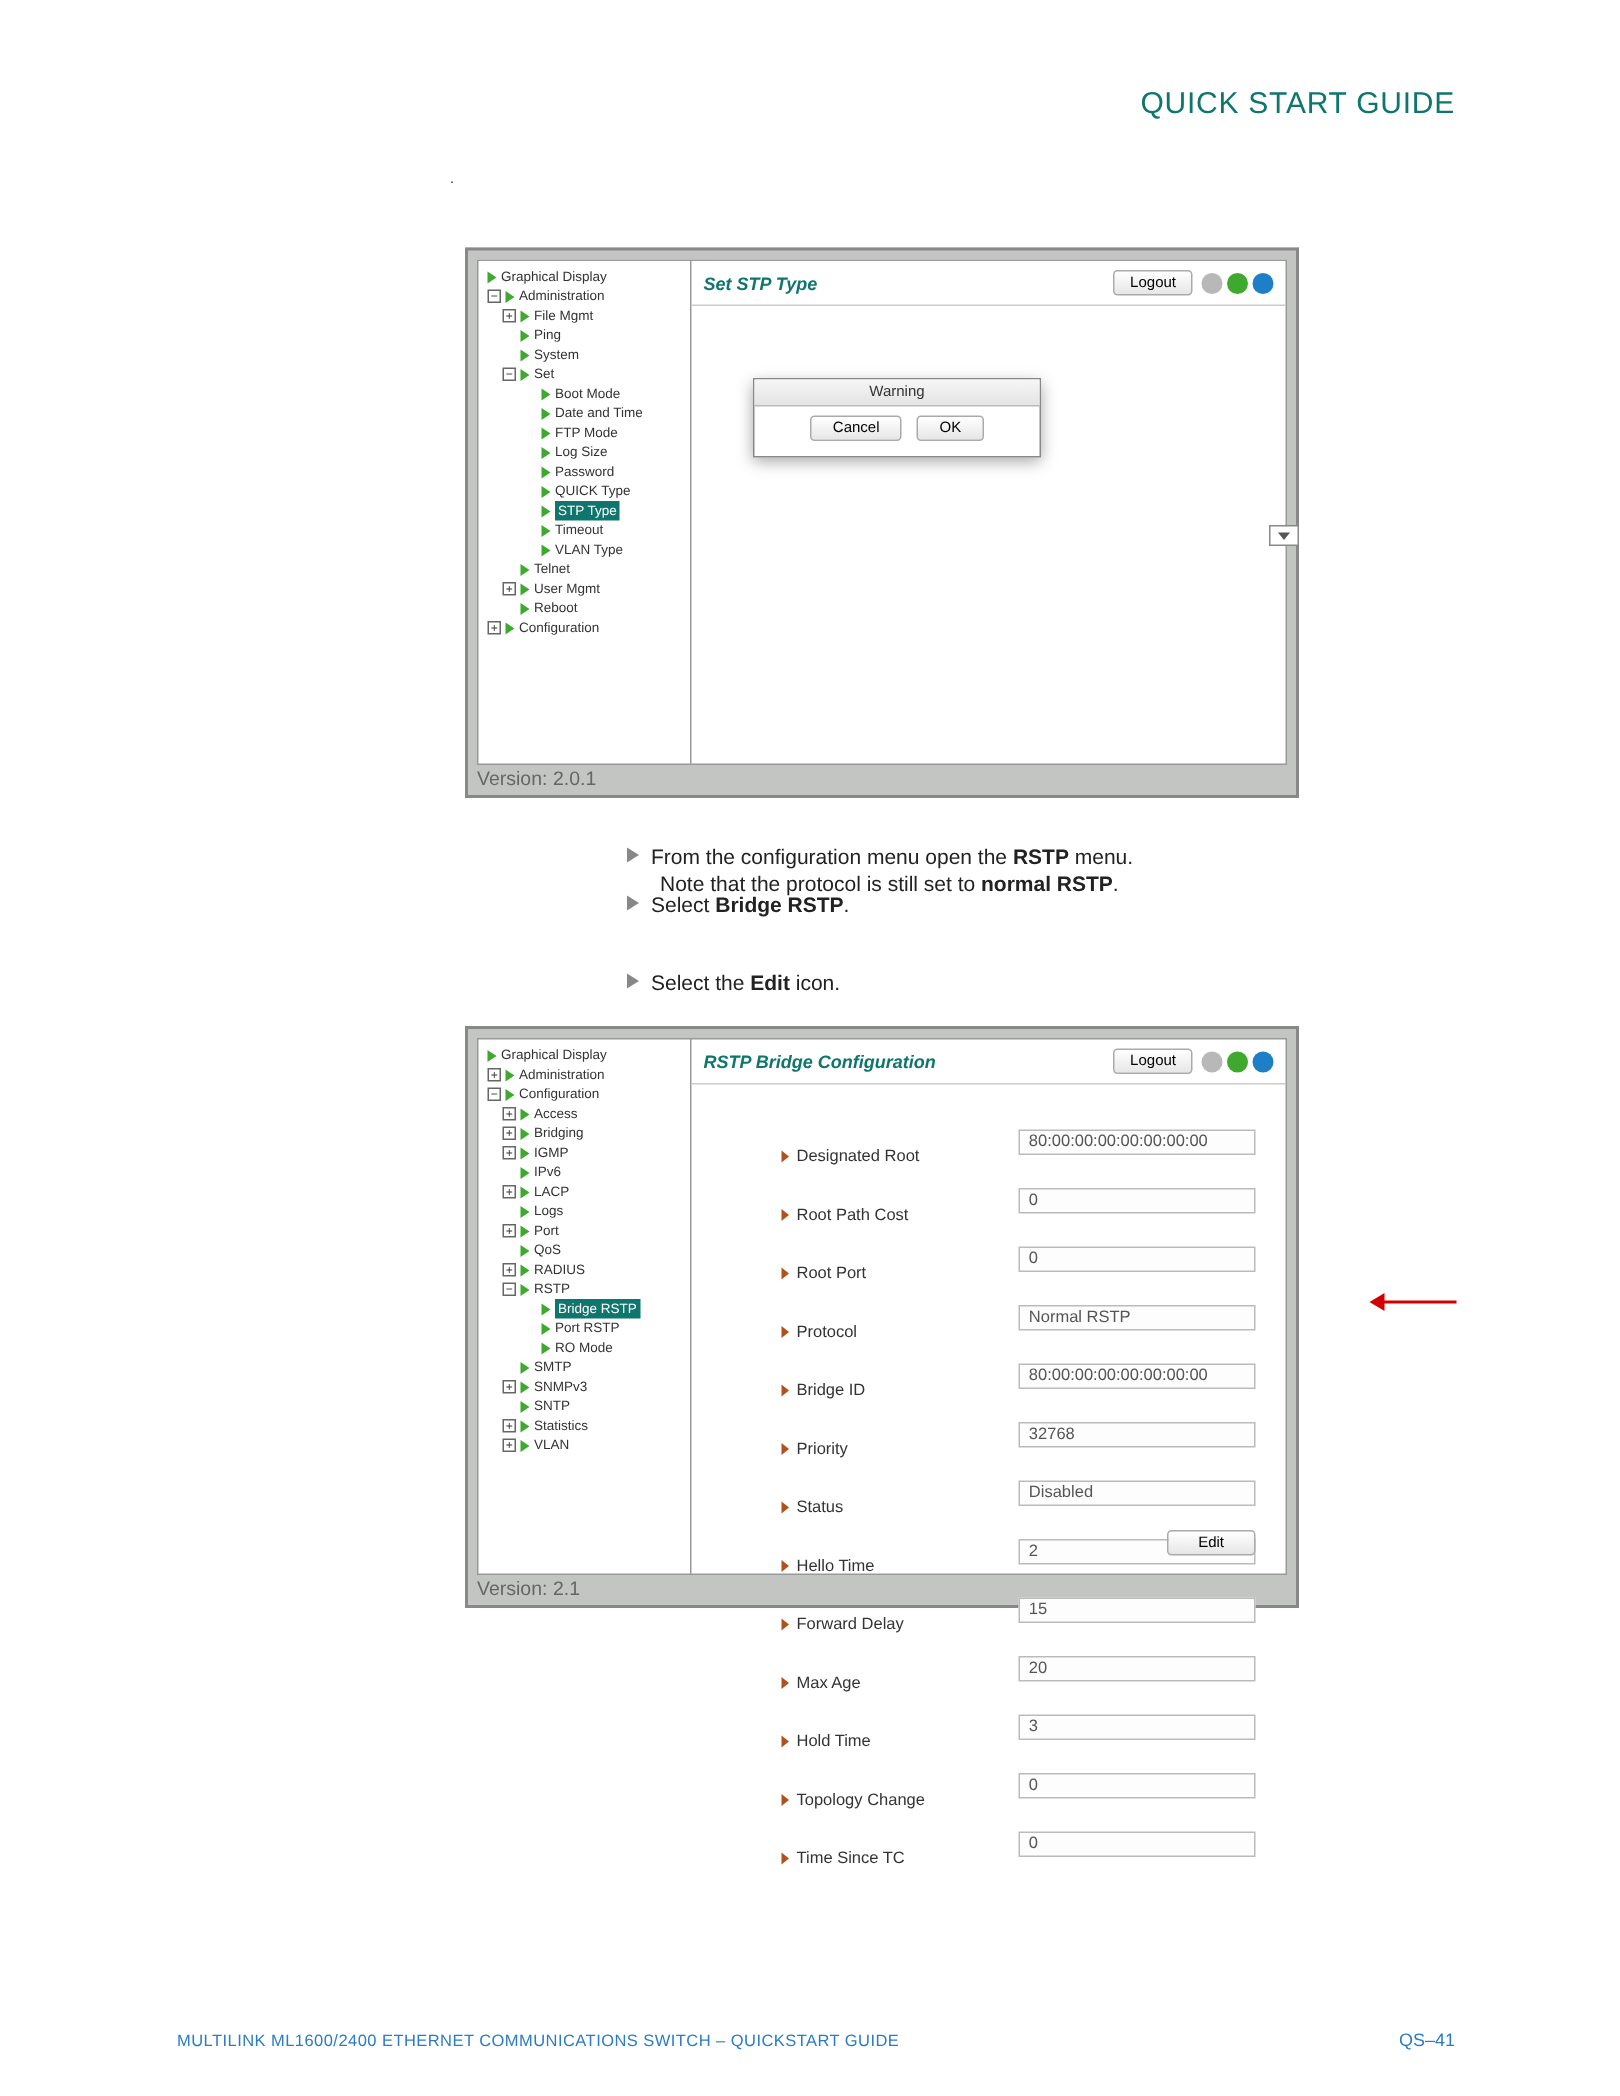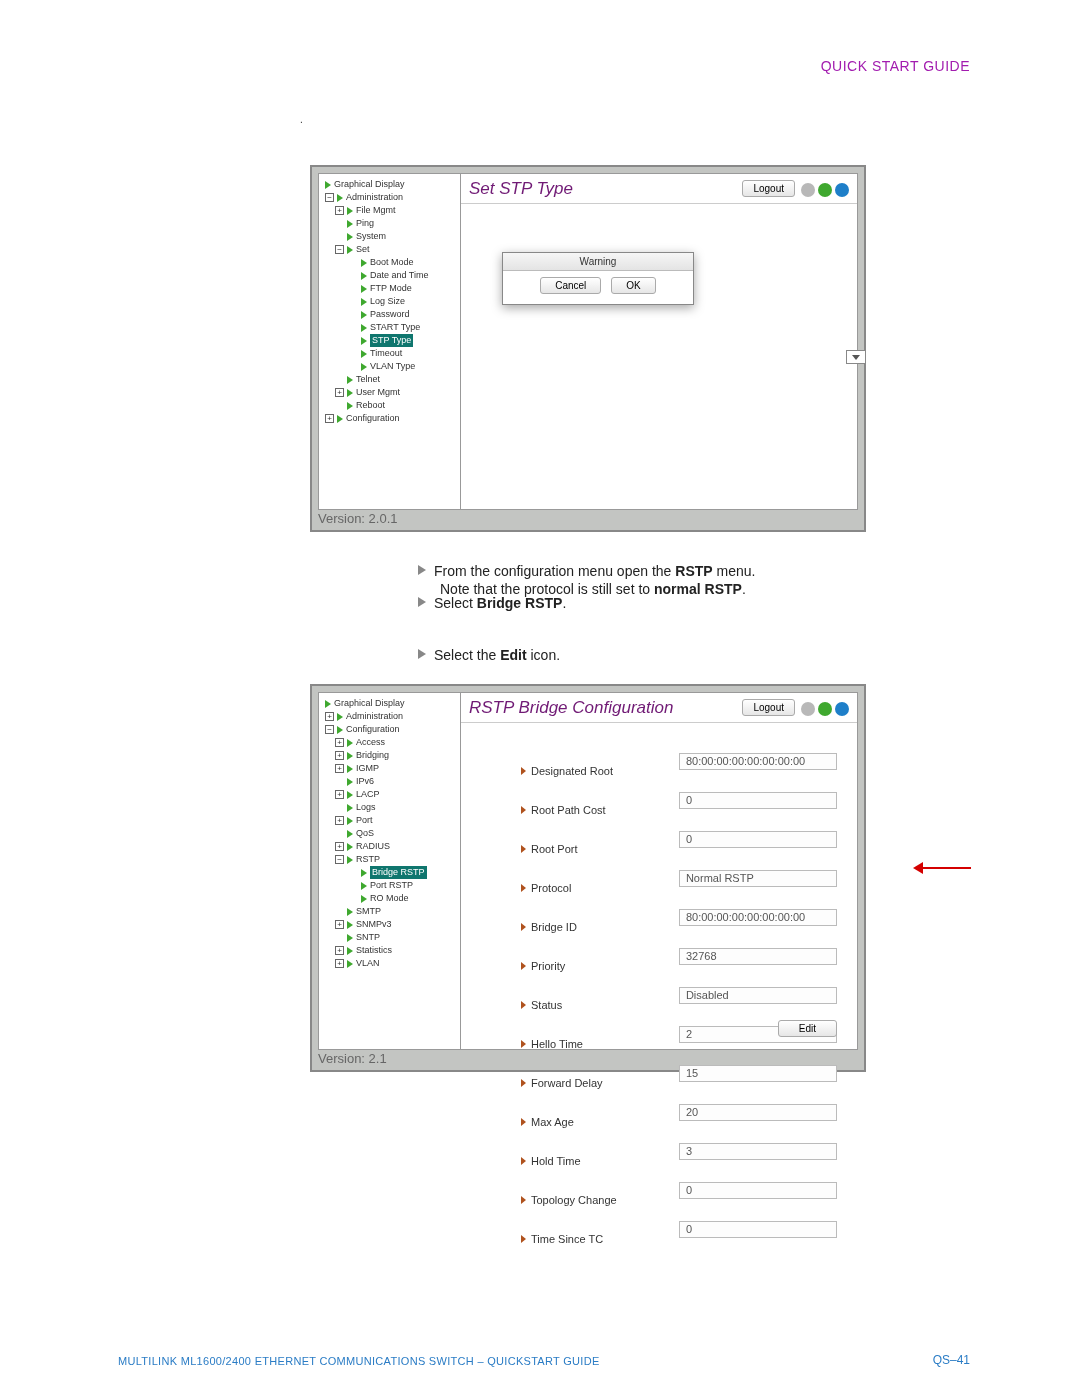--- a/index.html
+++ b/index.html
@@ -1,36 +1,36 @@
 <!DOCTYPE html>
 <html><head>
 <meta charset="utf-8">
 <style>
   * { box-sizing: border-box; margin: 0; padding: 0; }
   body { width: 1080px; height: 1397px; background: #fff; font-family: Arial, Helvetica, sans-serif; color: #333; position: relative; }
 
-  .page-header { position: absolute; top: 58px; right: 110px; color: #a21caf; font-size: 14px; letter-spacing: 0.5px; }
+  .page-header { position: absolute; top: 58px; right: 110px; color: #0f766e; font-size: 20px; letter-spacing: 0.5px; }
   .dot { position: absolute; top: 114px; left: 300px; font-size: 10px; color: #333; }
 
   
   .shot { position: absolute; background: #c3c5c2; border: 2px solid #888; }
   .shot1 { top: 165px; left: 310px; width: 556px; height: 367px; }
   .shot2 { top: 684px; left: 310px; width: 556px; height: 388px; }
 
   .tree-panel { position: absolute; top: 6px; left: 6px; width: 157px; bottom: 20px; background: #fff; border: 1px solid #999; font-size: 9px; line-height: 13px; padding: 4px 2px; overflow: hidden; }
   .tree-row { white-space: nowrap; display: flex; align-items: center; gap: 3px; }
   .ind0 { padding-left: 4px; } .ind1 { padding-left: 14px; } .ind2 { padding-left: 26px; } .ind3 { padding-left: 40px; }
   .pm { display: inline-flex; width: 9px; height: 9px; border: 1px solid #666; align-items: center; justify-content: center; font-size: 8px; line-height: 7px; color: #333; background: #fff; }
   .grn { display: inline-block; width: 0; height: 0; border-top: 4px solid transparent; border-bottom: 4px solid transparent; border-left: 6px solid #3fa82f; }
   .sel { background: #0f766e; color: #fff; padding: 0 2px; }
 
   .content-panel { position: absolute; top: 6px; left: 148px; right: 6px; bottom: 20px; background: #fff; border: 1px solid #999; }
   .content-header { height: 30px; border-bottom: 1px solid #ccc; display: flex; align-items: center; padding: 0 8px; justify-content: space-between; }
-  .content-title { font-weight: normal; font-size: 17px; font-style: italic; color: #701a75; }
-  .hdr-right { display: flex; align-items: flex-end; gap: 6px; }
+  .content-title { font-weight: bold; font-size: 12px; font-style: italic; color: #0f766e; }
+  .hdr-right { display: flex; align-items: center; gap: 6px; }
   .logout-btn { font-size: 10px; padding: 2px 10px; border: 1px solid #aaa; background: linear-gradient(#fff,#e6e6e6); border-radius: 3px; }
   .hdr-icons { display: flex; gap: 3px; }
   .hicon { width: 14px; height: 14px; border-radius: 50%; display: inline-block; }
   .hi-grey { background: #b8b8b8; } .hi-green { background: #3fa82f; } .hi-blue { background: #1e7fc9; }
 
   .ver { position: absolute; bottom: 4px; left: 6px; font-size: 13px; color: #666; }
 
   
   .dialog { position: absolute; top: 85px; left: 190px; width: 192px; background: #fff; border: 1px solid #888; box-shadow: 0 3px 10px rgba(0,0,0,.35); }
   .dlg-title { text-align: center; font-size: 10px; padding: 3px 0; background: linear-gradient(#f6f6f6,#e4e4e4); border-bottom: 1px solid #bbb; }
@@ -115,21 +115,21 @@
     <div class="tree-row ind3">
         <span class="grn"></span>
         <span>Log Size</span>
       </div>
     <div class="tree-row ind3">
         <span class="grn"></span>
         <span>Password</span>
       </div>
     <div class="tree-row ind3">
         <span class="grn"></span>
-        <span>START Type</span>
+        <span>QUICK Type</span>
       </div>
     <div class="tree-row ind3">
         <span class="grn"></span>
         <span class="sel">STP Type</span>
       </div>
     <div class="tree-row ind3">
         <span class="grn"></span>
         <span>Timeout</span>
       </div>
     <div class="tree-row ind3">

